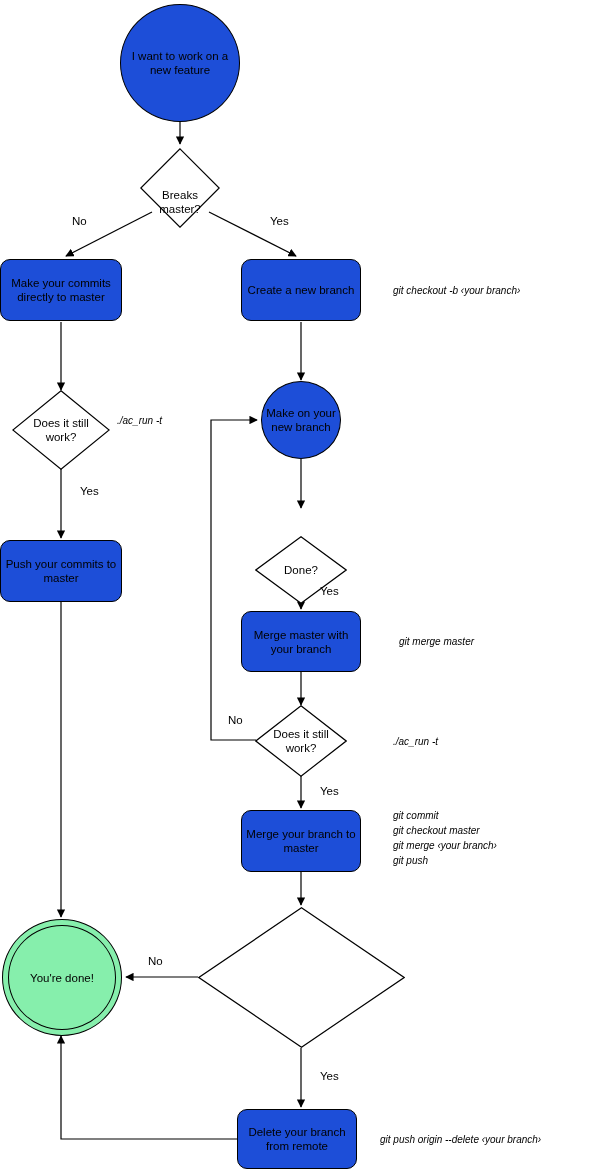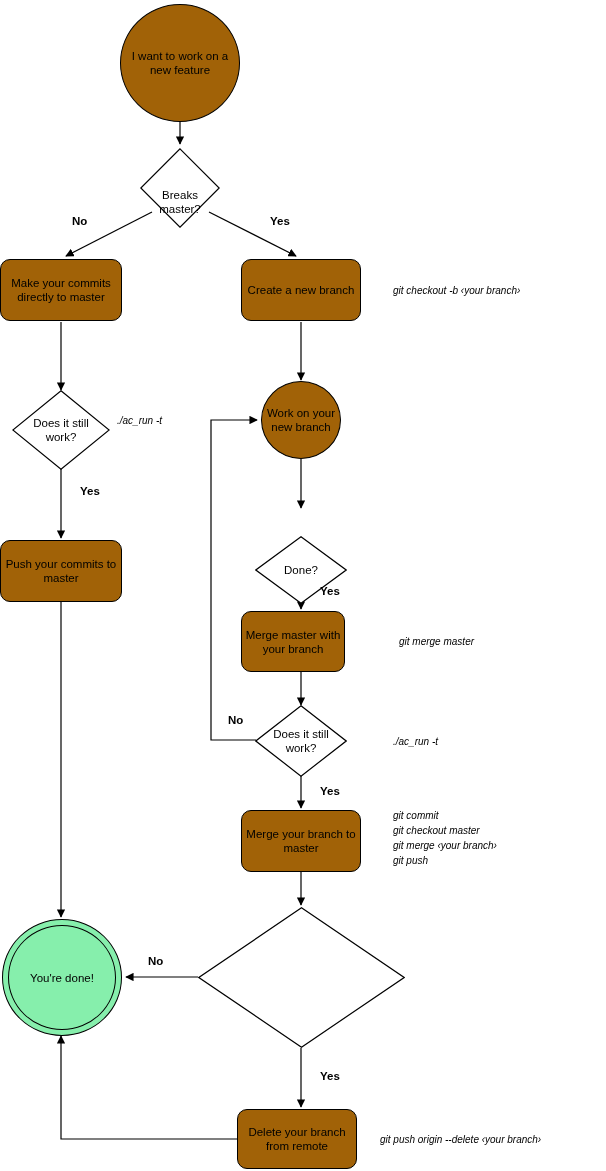--- a/index.html
+++ b/index.html
@@ -28,21 +28,21 @@
   .node {
     position: absolute;
     box-sizing: border-box;
     display: flex;
     align-items: center;
     justify-content: center;
     text-align: center;
     font-size: 11.5px;
     line-height: 14px;
     color: #000000;
-    background: #a16207;
+    background: #1d4ed8;
     z-index: 2;
   }
   .node-process {
     border: 1.1px solid #000000;
     border-radius: 10px;
   }
   .node-terminal {
     border: 1.1px solid #000000;
     border-radius: 50%;
   }
@@ -76,21 +76,20 @@
     z-index: 1;
     padding: 0 4px;
   }
   .edge-label {
     position: absolute;
     font-size: 11.5px;
     line-height: 14px;
     color: #000000;
     white-space: nowrap;
     z-index: 3;
-    font-weight: bold;
   }
   .annotation {
     position: absolute;
     font-size: 10px;
     line-height: 15px;
     color: #000000;
     white-space: pre;
     z-index: 3;
     font-style: italic;
   }
@@ -171,32 +170,32 @@
     <span class="decision-label" style="white-space:pre-line;">Does it still
 work?</span>
   </div>
 
   <div class="node node-process" style="left:0px; top:540px; width:122px; height:62px;">
     <span style="white-space:pre-line;">Push your commits to
 master</span>
   </div>
 
   <div class="node node-terminal" style="left:261px; top:381px; width:80px; height:78px;">
-    <span style="white-space:pre-line;">Work on your
+    <span style="white-space:pre-line;">Make on your
 new branch</span>
   </div>
 
   <div class="node node-decision" style="left:255px; top:536px; width:92px; height:68px;">
     <svg class="decision-shape" viewBox="0 0 92 68" preserveAspectRatio="none">
       <polygon points="46,0.8 91.2,34 46,67.2 0.8,34" fill="#ffffff" stroke="#000000" stroke-width="1.2"></polygon>
     </svg>
     <span class="decision-label" style="white-space:pre-line;">Done?</span>
   </div>
 
-  <div class="node node-process" style="left:241px; top:611px; width:104px; height:61px;">
+  <div class="node node-process" style="left:241px; top:611px; width:120px; height:61px;">
     <span style="white-space:pre-line;">Merge master with
 your branch</span>
   </div>
 
   <div class="node node-decision" style="left:255px; top:705px; width:92px; height:72px;">
     <svg class="decision-shape" viewBox="0 0 92 72" preserveAspectRatio="none">
       <polygon points="46,0.8 91.2,36 46,71.2 0.8,36" fill="#ffffff" stroke="#000000" stroke-width="1.2"></polygon>
     </svg>
     <span class="decision-label" style="white-space:pre-line;">Does it still
 work?</span>

